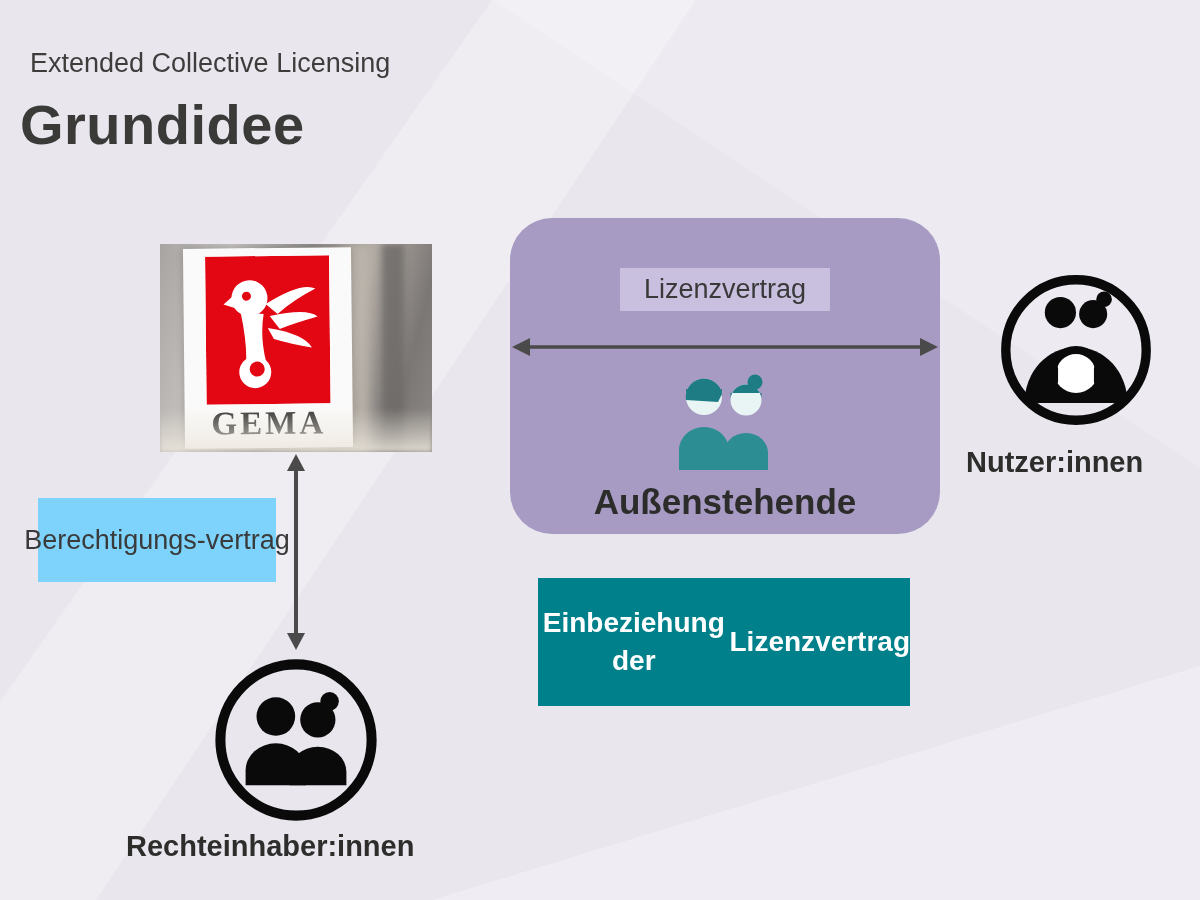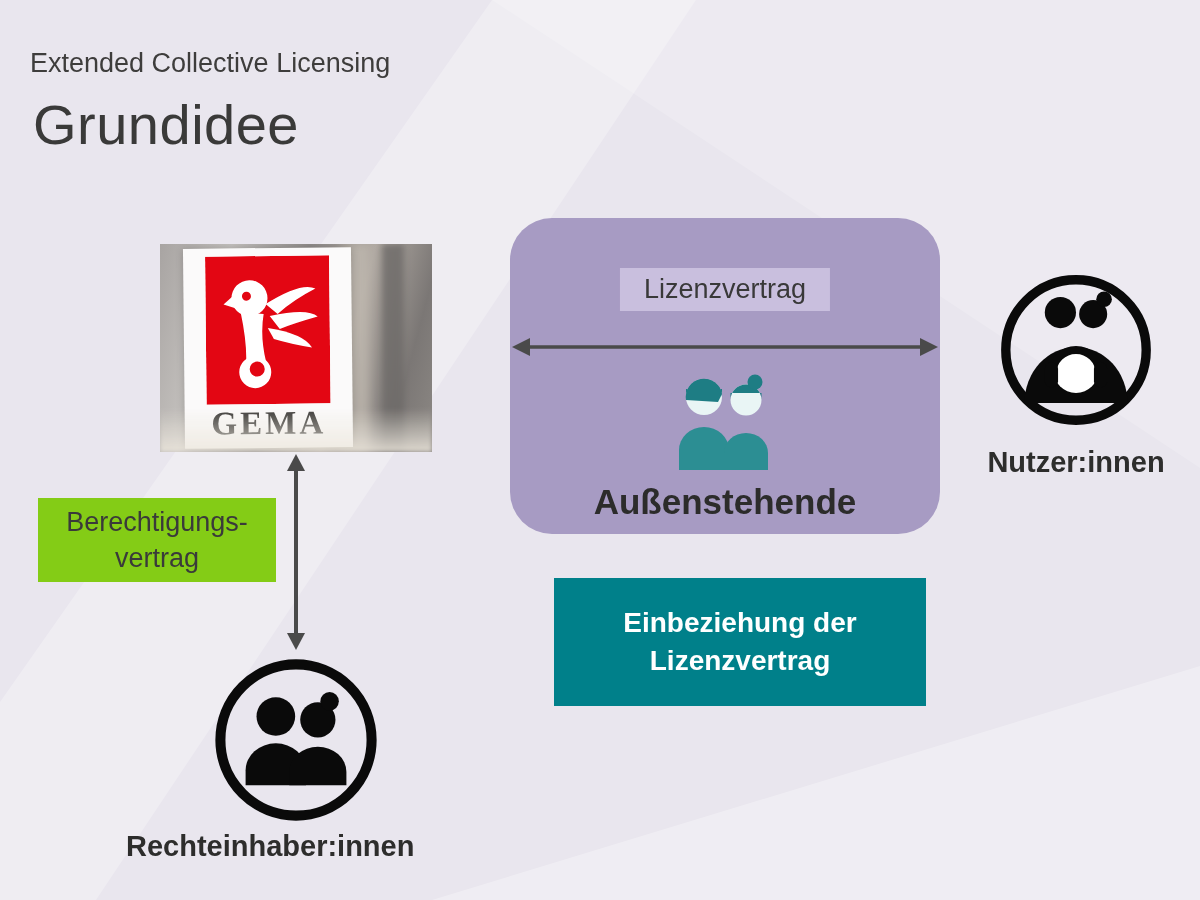--- a/index.html
+++ b/index.html
@@ -8,21 +8,21 @@
 
   .slide { position:relative; width:1200px; height:900px; background:#e9e6ee; overflow:hidden; }
 
   
   .bg-shape { position:absolute; inset:0; pointer-events:none; }
   .bg-shape.a { background:rgba(255,255,255,0.28); clip-path:polygon(41% 0, 58% 0, 8% 100%, 0 100%, 0 78%); }
   .bg-shape.b { background:rgba(255,255,255,0.30); clip-path:polygon(36% 100%, 100% 74%, 100% 100%); }
   .bg-shape.c { background:rgba(255,255,255,0.18); clip-path:polygon(41% 0, 100% 0, 100% 52%); }
 
   .kicker { position:absolute; left:30px; top:48px; font-size:27px; color:#3e3d3c; }
-  .title  { position:absolute; left:33px; top:92px; font-size:56px; font-weight:400; color:#3a3a39; letter-spacing:0.5px;text-align:right; }
+  .title  { position:absolute; left:20px; top:92px; font-size:56px; font-weight:700; color:#3a3a39; letter-spacing:0.5px;text-align:right; }
 
   
   .photo { position:absolute; left:160px; top:244px; width:272px; height:208px; overflow:hidden;
            background:linear-gradient(105deg,#a8a4a2 0%, #c4c1be 22%, #908c8a 46%, #b0a9a2 66%, #7b7775 86%, #8c8884 100%); }
   .photo-stripe { position:absolute; top:0; bottom:0; }
   .photo-stripe.s1 { right:28px; width:22px; background:#6d6a68; filter:blur(3px); opacity:.8; }
   .photo-stripe.s2 { right:62px; width:30px; background:#c0b9b0; filter:blur(4px); opacity:.7; }
   .photo::after { content:""; position:absolute; left:0; right:0; bottom:0; height:44px;
                   background:linear-gradient(transparent, rgba(236,231,221,.85)); filter:blur(2px); }
   .sign { position:absolute; left:24px; top:4px; width:168px; height:200px; background:#fbfafa;
@@ -30,45 +30,45 @@
           padding-top:8px; box-shadow:0 0 8px rgba(0,0,0,.2); }
   .sign-logo { width:124px; height:148px; display:block; }
   .sign-text { font-family:"Liberation Serif", serif; font-weight:700; font-size:33px;
                letter-spacing:3px; color:#3b3a38; margin-top:1px; }
 
   
   .arrow-v { position:absolute; left:283px; top:454px; width:26px; height:196px; }
   .arrow-h { position:absolute; left:2px; top:116px; width:426px; height:26px; }
 
   
-  .contract-box { position:absolute; left:38px; top:498px; width:238px; height:84px; background:#84cc16;
-                  display:flex; flex-direction:column; align-items:center; justify-content:center;
+  .contract-box { position:absolute; left:38px; top:498px; width:238px; height:84px; background:#7dd3fc;
+                  display:flex; flex-direction:row; align-items:center; justify-content:center;
                   font-size:27px; color:#3a3a3a; line-height:1.35; }
   .rights-circle { position:absolute; left:212px; top:656px; width:168px; height:168px; }
   .rights-label { position:absolute; left:126px; top:830px; width:340px; text-align:left;
                   font-size:29px; font-weight:700; color:#2d2d2c; }
 
   
   .outsiders-panel { position:absolute; left:510px; top:218px; width:430px; height:316px;
                      background:#a79bc3; border-radius:42px; }
   .license-label { position:absolute; left:50%; transform:translateX(-50%); top:50px;
                    background:#c9bfde; padding:6px 24px; font-size:27px; color:#393939; white-space:nowrap; }
   .teal-persons { position:absolute; left:50%; transform:translateX(-50%); top:152px; width:122px; height:100px; }
   .outsiders-label { position:absolute; left:0; top:264px; width:100%; text-align:center;
                      font-size:35px; font-weight:700; color:#2c2c2b; }
 
   
   .users-circle { position:absolute; left:998px; top:272px; width:156px; height:156px; }
-  .users-label { position:absolute; left:966px; top:446px; width:220px; text-align:center;
+  .users-label { position:absolute; left:966px; top:446px; width:220px; 
                  font-size:29px; font-weight:700; color:#2d2d2c; }
 
   
   .callout { position:absolute; left:538px; top:578px; width:372px; height:128px; background:#00808a;
              color:#ffffff; font-weight:700; font-size:28px; line-height:1.35;
-             display:flex; flex-direction:column; align-items:center; justify-content:center; text-align:center;margin-left:16px; }
+             display:flex; flex-direction:row; align-items:center; justify-content:center; text-align:center; }
 </style>
 </head>
 <body>
 
 <div class="slide">
 
   <div class="bg-shape a"></div>
   <div class="bg-shape b"></div>
   <div class="bg-shape c"></div>
 

